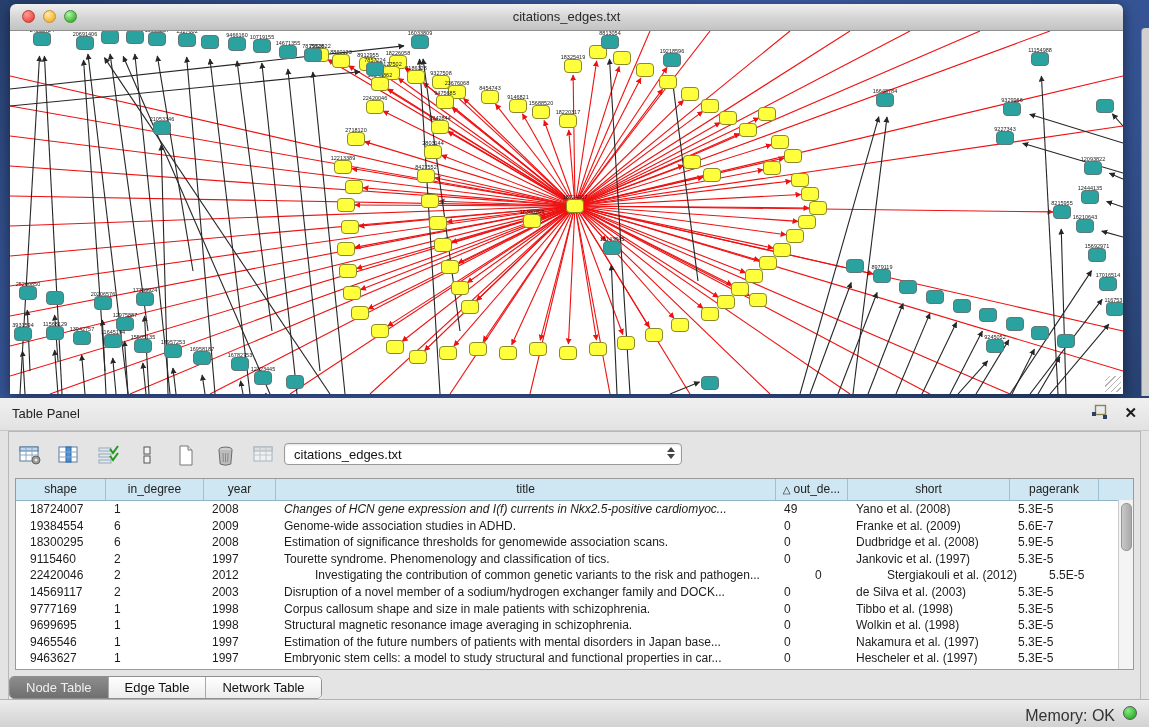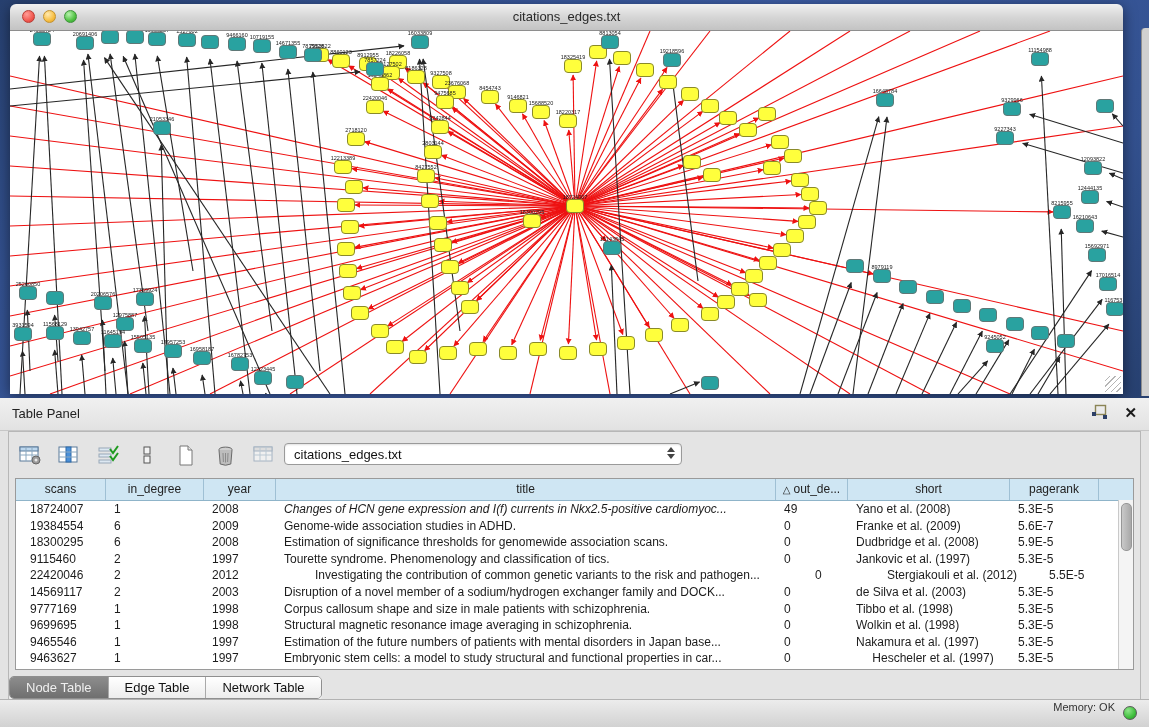--- a/index.html
+++ b/index.html
@@ -62,21 +62,21 @@
   .tabsrow{position:absolute;left:0;right:0;top:244px;height:24px;display:flex;justify-content:flex-start;}
   .seg{display:flex;height:21px;border:1px solid #8f8f8f;border-radius:5px;overflow:hidden;
     box-shadow:0 1px 1px rgba(255,255,255,.8);}
   .seg .tab{padding:0 16px;font-size:13px;line-height:21px;background:linear-gradient(#ffffff,#ececec);
     color:#111;border-right:1px solid #a9a9a9;}
   .seg .tab:last-child{border-right:none;}
   .seg .tab.sel{background:linear-gradient(#8d8d8d,#6f6f6f);color:#efefef;}
   
   .statusbar{position:absolute;left:0;bottom:0;width:1149px;height:27px;
     background:linear-gradient(#ececec,#d2d2d2);border-top:1px solid #b2b2b2;}
-  .mem{position:absolute;right:34px;top:1px;font-size:11px;color:#333;}
+  .mem{position:absolute;right:34px;top:7px;font-size:16px;color:#333;}
   .memdot{position:absolute;right:12px;top:6px;width:14px;height:14px;border-radius:50%;
     background:radial-gradient(circle at 35% 30%,#8fe68a,#3fbf3c 60%,#2a8f28);
     border:1px solid #5a5a5a;box-sizing:border-box;}
   .closeX{font-size:15px;font-weight:bold;color:#1a1a1a;line-height:15px;}
 </style>
 </head>
 <body>
 
 <div class="screen">
 
@@ -550,21 +550,21 @@
       <div class="combo">
         <span>citations_edges.txt</span>
         <span class="arrows">
             <i class="up"></i>
             <i class="dn"></i>
           </span>
       </div>
 
       <div class="tablebox">
         <div class="thead" id="thead">
-            <div class="th" style="width: 90px;">scans</div>
+            <div class="th" style="width: 90px;">shape</div>
             <div class="th" style="width: 98px;">in_degree</div>
             <div class="th" style="width: 72px;">year</div>
             <div class="th" style="width: 500px;">title</div>
             <div class="th" style="width: 72px;"><span class="sortglyph">△</span>out_de...</div>
             <div class="th" style="width: 162px;">short</div>
             <div class="th" style="width: 89px;">pagerank</div>
           </div>
         <div id="tbody">
             <div class="trow">
               <div class="td c0" style="width: 90px;">18724007</div>
@@ -646,21 +646,21 @@
               <div class="td c4" style="width: 72px;">0</div>
               <div class="td c5" style="width: 162px;">Nakamura et al. (1997)</div>
               <div class="td c6" style="width: 89px;">5.3E-5</div>
             </div>
             <div class="trow">
               <div class="td c0" style="width: 90px;">9463627</div>
               <div class="td c1" style="width: 98px;">1</div>
               <div class="td c2" style="width: 72px;">1997</div>
               <div class="td c3" style="width: 500px;">Embryonic stem cells: a model to study structural and functional properties in car...</div>
               <div class="td c4" style="width: 72px;">0</div>
-              <div class="td c5" style="width: 162px; text-align: center;">Hescheler et al. (1997)</div>
+              <div class="td c5" style="width: 162px;">Hescheler et al. (1997)</div>
               <div class="td c6" style="width: 89px;">5.3E-5</div>
             </div>
           </div>
         <div class="vscroll">
           <div class="vthumb"></div>
         </div>
       </div>
 
       <div class="tabsrow">
         <div class="seg" id="tabseg">

